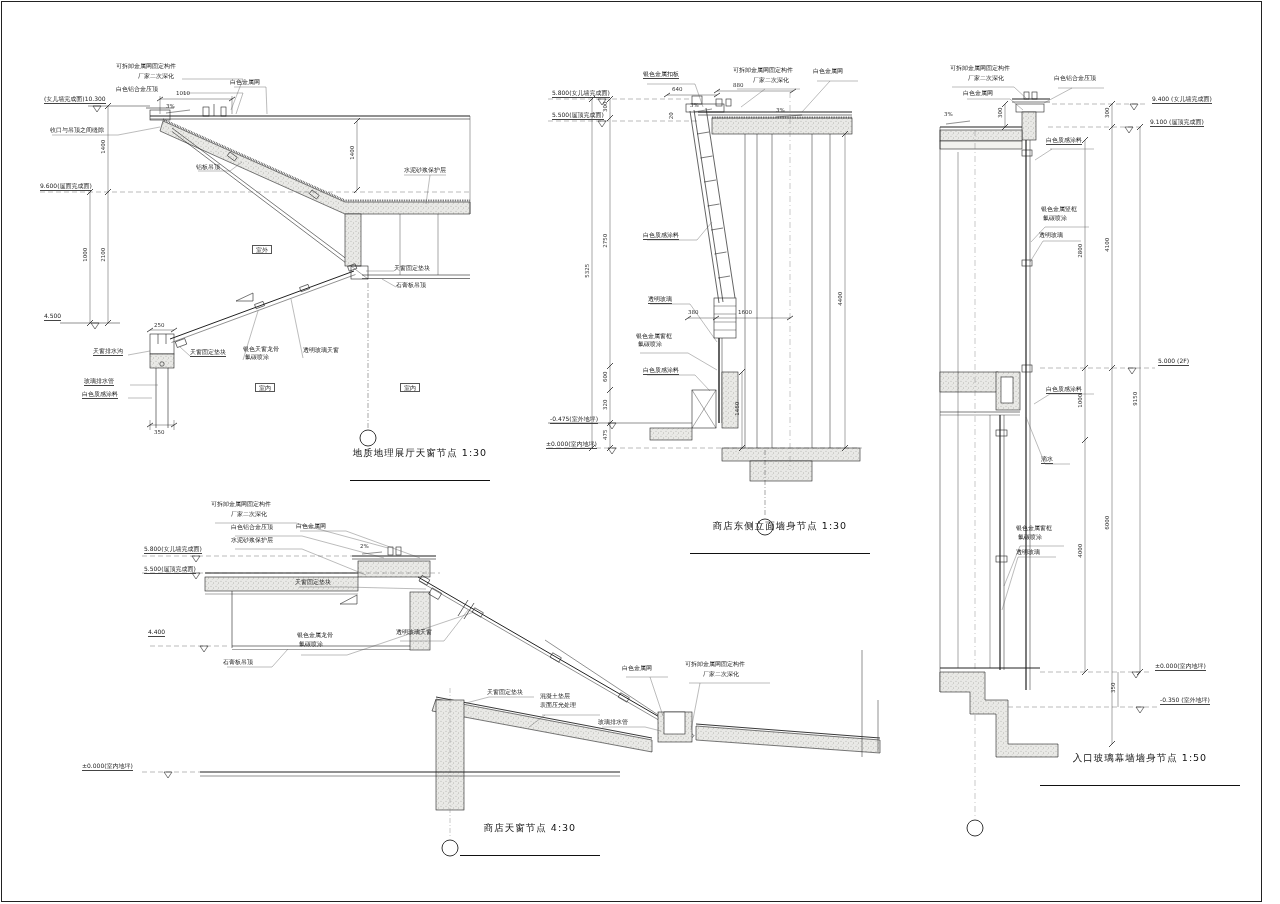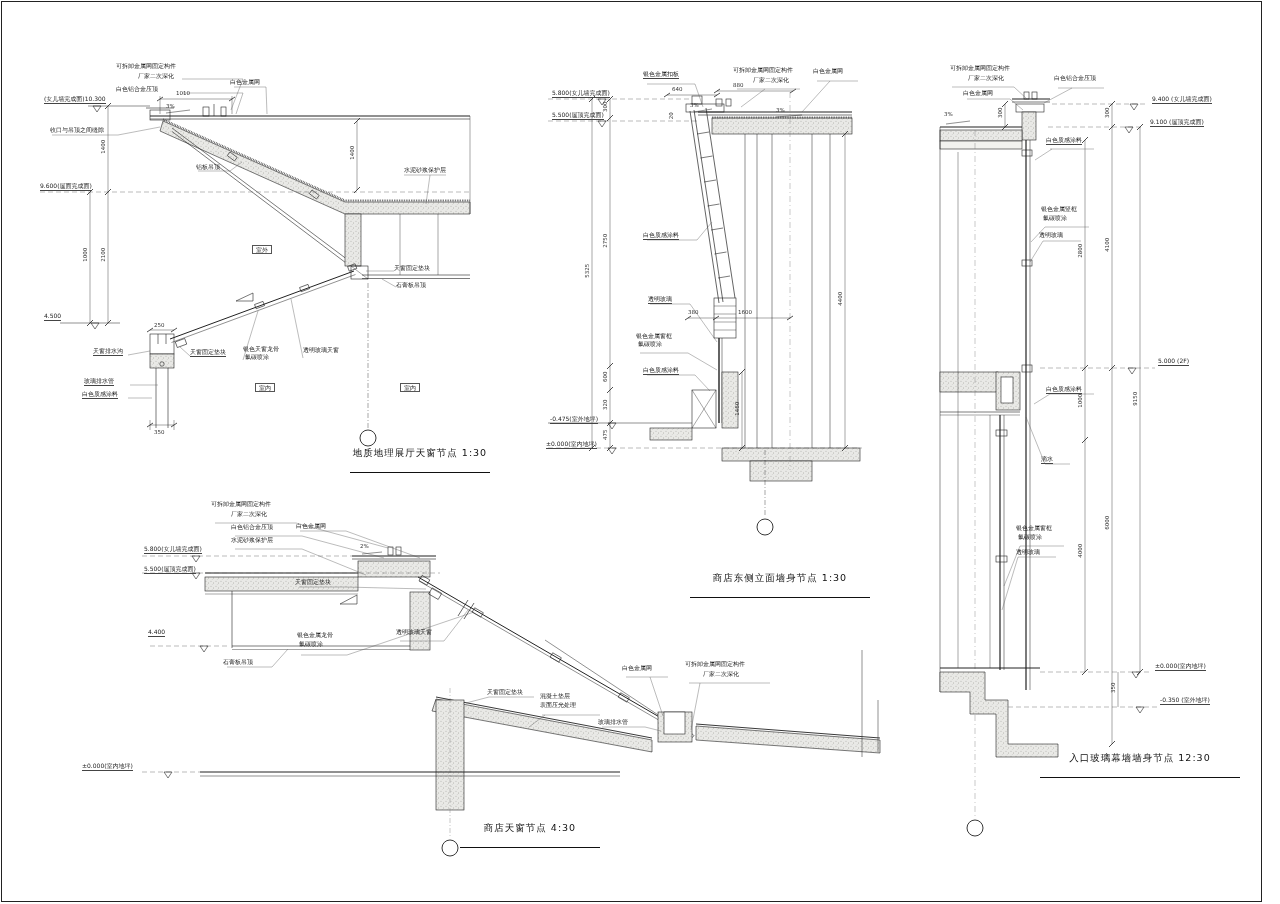--- a/index.html
+++ b/index.html
@@ -7,21 +7,21 @@
          font-family:"DejaVu Sans",sans-serif;color:#1c1c1c;}
   #linework{position:absolute;left:0;top:0;}
   .lbl{position:absolute;font-size:6px;line-height:1.25;white-space:nowrap;color:#1c1c1c;}
   .u{border-bottom:1px solid #444;padding-bottom:0px;}
   .elev{position:absolute;font-size:6px;line-height:1.1;white-space:nowrap;color:#1c1c1c;}
   .dim{position:absolute;font-size:5.5px;line-height:1;white-space:nowrap;color:#333;}
   .dimv{position:absolute;font-size:5.5px;line-height:1;width:22px;text-align:center;color:#333;
         transform:rotate(-90deg);transform-origin:center center;}
   .room{position:absolute;font-size:6px;line-height:1.2;border:1px solid #555;padding:0 3px;background:#fff;}
   .dtitle{position:absolute;font-size:9.5px;letter-spacing:1px;text-align:center;
-          border-bottom:1.5px solid #111;padding-bottom:12px;color:#111;}
+          border-bottom:1.5px solid #111;padding-bottom:20px;color:#111;}
 </style>
 </head>
 <body>
 
 <div id="sheet">
 
 <svg id="linework" width="1280" height="904" viewBox="0 0 1280 904">
   <defs>
     <pattern id="pconc" width="5" height="5" patternUnits="userSpaceOnUse">
       <rect width="5" height="5" fill="#e9e9e6"></rect>
@@ -297,21 +297,21 @@
 <div class="dimv" style="left:595px;top:104px">300</div>
 <div class="dimv" style="left:595px;top:238px">2750</div>
 <div class="dimv" style="left:595px;top:374px">600</div>
 <div class="dimv" style="left:595px;top:402px">320</div>
 <div class="dimv" style="left:595px;top:432px">475</div>
 <div class="dimv" style="left:577px;top:268px">5325</div>
 <div class="dim" style="left:688px;top:310px">380</div>
 <div class="dim" style="left:738px;top:310px">1600</div>
 <div class="dimv" style="left:727px;top:406px">1460</div>
 <div class="dimv" style="left:830px;top:296px">4400</div>
-<div class="dtitle" style="left:690px;top:572px;width:180px">商店东侧立面墙身节点 1:30</div>
+<div class="dtitle" style="left:690px;top:520px;width:180px">商店东侧立面墙身节点 1:30</div>
 
 <div class="lbl" style="left:950px;top:64px">可拆卸金属网固定构件</div>
 <div class="lbl" style="left:968px;top:74px">厂家二次深化</div>
 <div class="lbl" style="left:963px;top:89px">白色金属网</div>
 <div class="lbl" style="left:1054px;top:74px">白色铝合金压顶</div>
 <div class="elev u" style="left:1152px;top:96px">9.400 (女儿墙完成面)</div>
 <div class="elev u" style="left:1150px;top:119px">9.100 (屋顶完成面)</div>
 <div class="dim" style="left:944px;top:112px">3%</div>
 <div class="dimv" style="left:990px;top:110px">300</div>
 <div class="dimv" style="left:1097px;top:110px">300</div>
@@ -327,21 +327,21 @@
 <div class="dimv" style="left:1125px;top:396px">9150</div>
 <div class="lbl u" style="left:1041px;top:455px">滴水</div>
 <div class="lbl" style="left:1016px;top:524px">银色金属窗框</div>
 <div class="lbl" style="left:1018px;top:533px">氟碳喷涂</div>
 <div class="lbl" style="left:1016px;top:548px">透明玻璃</div>
 <div class="dimv" style="left:1097px;top:520px">6000</div>
 <div class="dimv" style="left:1070px;top:548px">4000</div>
 <div class="elev u" style="left:1155px;top:663px">±0.000(室内地坪)</div>
 <div class="dimv" style="left:1103px;top:685px">350</div>
 <div class="elev u" style="left:1160px;top:697px">-0.350 (室外地坪)</div>
-<div class="dtitle" style="left:1040px;top:752px;width:200px">入口玻璃幕墙墙身节点 12:30</div>
+<div class="dtitle" style="left:1040px;top:752px;width:200px">入口玻璃幕墙墙身节点 1:50</div>
 
 <div class="lbl" style="left:211px;top:500px">可拆卸金属网固定构件</div>
 <div class="lbl" style="left:231px;top:510px">厂家二次深化</div>
 <div class="lbl" style="left:231px;top:523px">白色铝合金压顶</div>
 <div class="lbl" style="left:231px;top:536px">水泥砂浆保护层</div>
 <div class="lbl" style="left:296px;top:522px">白色金属网</div>
 <div class="elev u" style="left:144px;top:546px">5.800(女儿墙完成面)</div>
 <div class="elev u" style="left:144px;top:566px">5.500(屋顶完成面)</div>
 <div class="dim" style="left:360px;top:544px">2%</div>
 <div class="lbl" style="left:295px;top:578px">天窗固定垫块</div>

